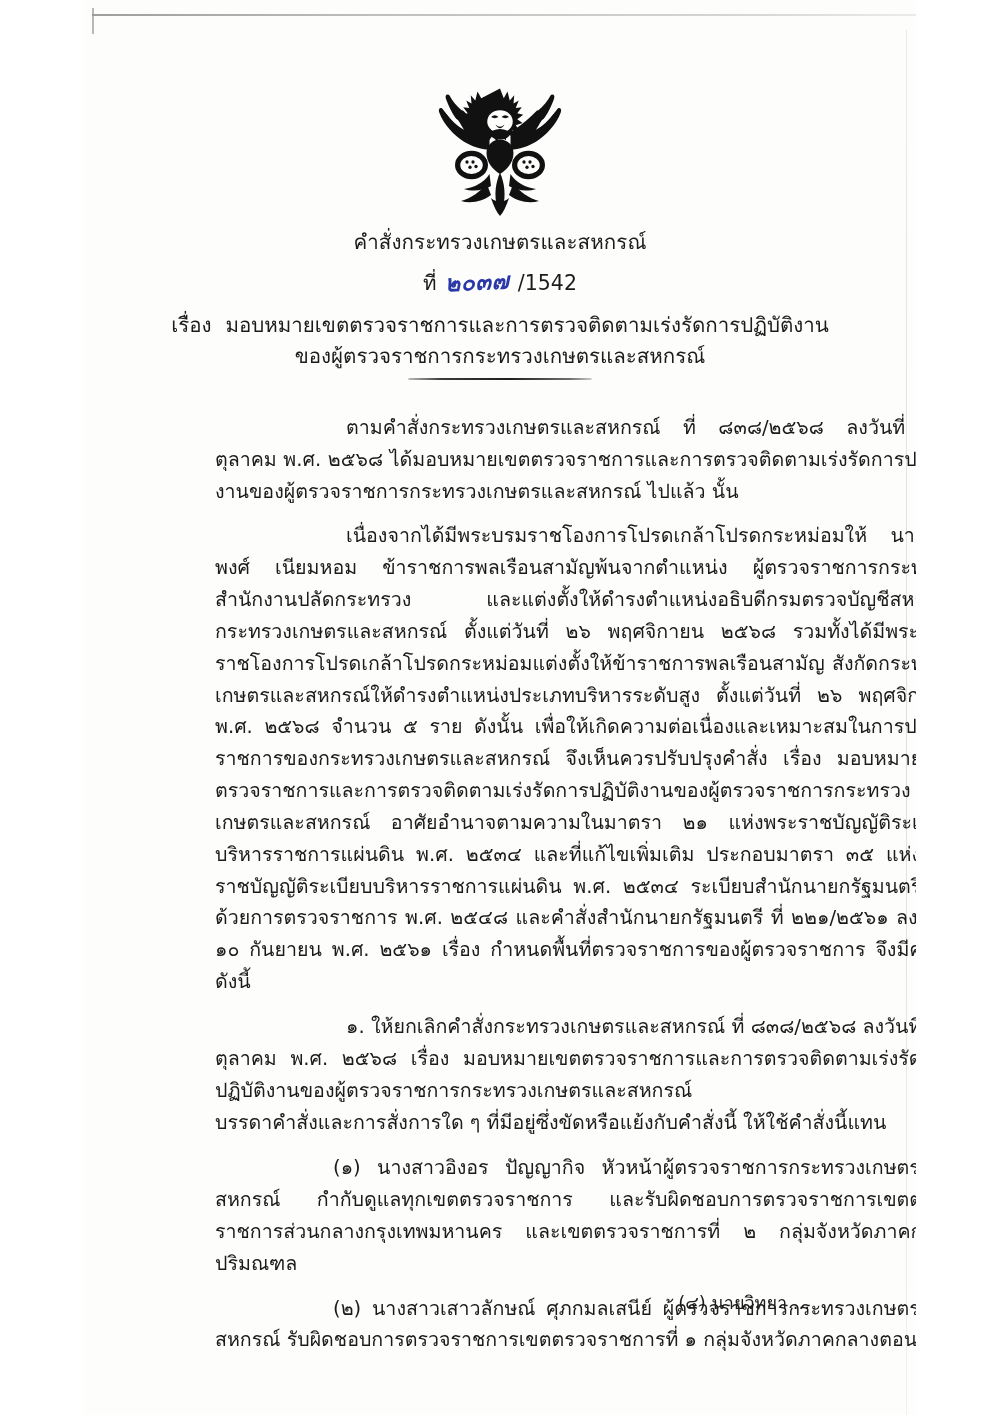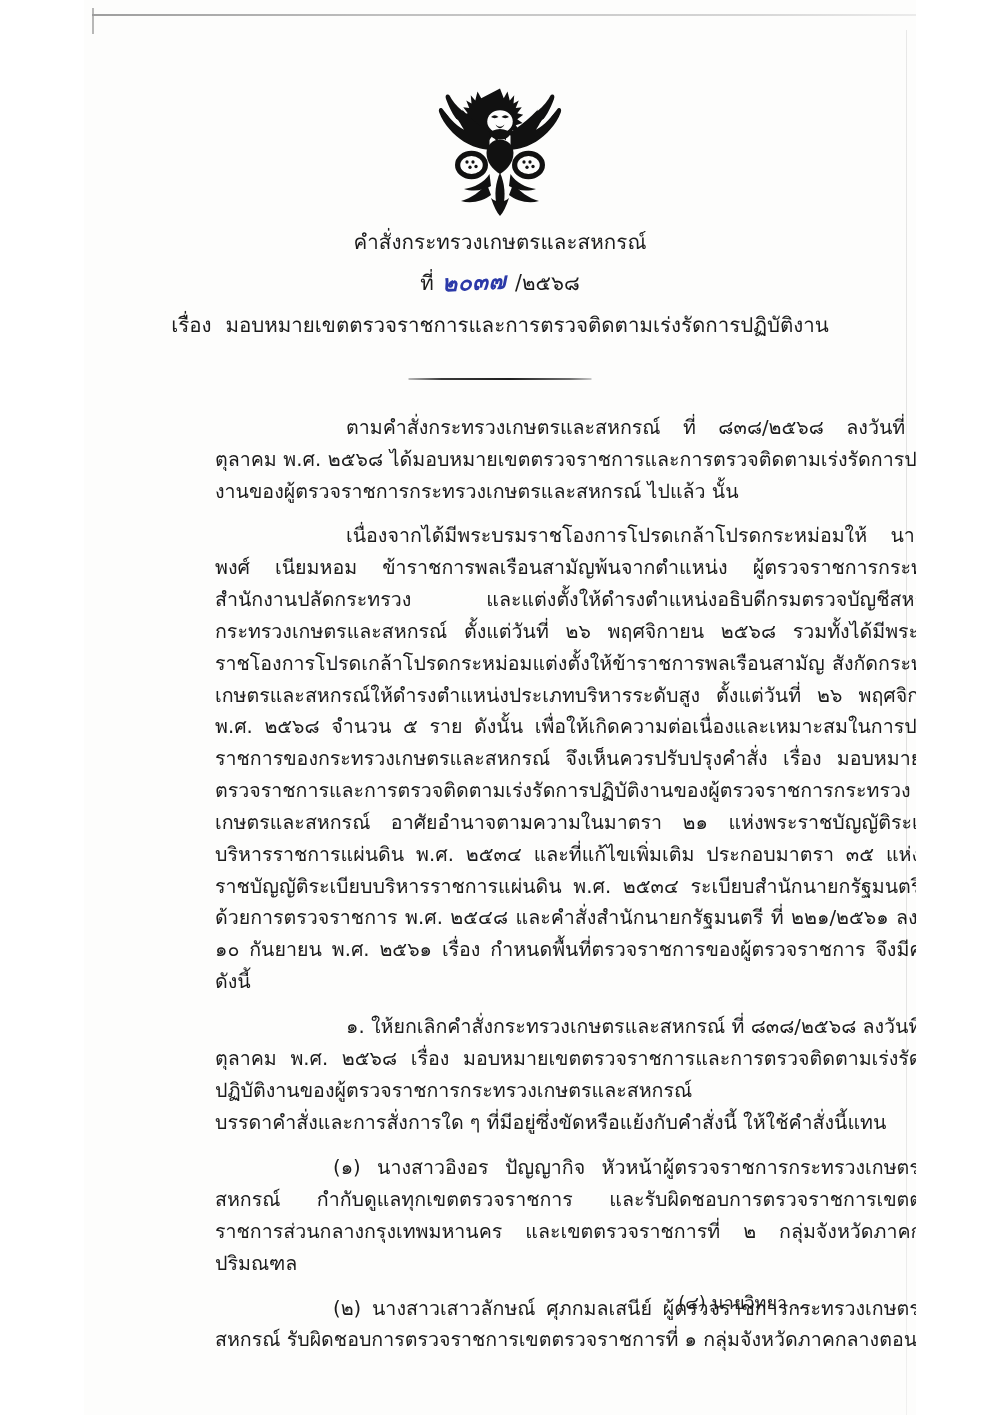--- a/index.html
+++ b/index.html
@@ -209,27 +209,28 @@
         </g>
       </svg>
     </div>
 
     <div class="heading">
       <div class="doc-title">คำสั่งกระทรวงเกษตรและสหกรณ์</div>
 
       <div class="doc-number-line">
         <span>ที่</span>
         <span class="handwritten-number">๒๐๓๗</span>
-        <span>/๒๕๖๘</span>
+        <span>/1542</span>
       </div>
 
       <div class="subject-block">
         <div class="subject-line1">
           <span class="sub-label">เรื่อง</span><span>มอบหมายเขตตรวจราชการและการตรวจติดตามเร่งรัดการปฏิบัติงาน</span>
         </div>
+        <div>ของผู้ตรวจราชการกระทรวงเกษตรและสหกรณ์</div>
       </div>
     </div>
 
     <div class="rule"></div>
 
     <div class="body-text">
       <p class="indent-lg">ตามคำสั่งกระทรวงเกษตรและสหกรณ์ ที่ ๘๓๘/๒๕๖๘ ลงวันที่ ๑๔ ตุลาคม พ.ศ. ๒๕๖๘ ได้มอบหมายเขตตรวจราชการและการตรวจติดตามเร่งรัดการปฏิบัติงานของผู้ตรวจราชการกระทรวงเกษตรและสหกรณ์ ไปแล้ว นั้น</p>
 
       <p class="indent-lg">เนื่องจากได้มีพระบรมราชโองการโปรดเกล้าโปรดกระหม่อมให้ นายวุฒิพงศ์ เนียมหอม ข้าราชการพลเรือนสามัญพ้นจากตำแหน่ง ผู้ตรวจราชการกระทรวง สำนักงานปลัดกระทรวง และแต่งตั้งให้ดำรงตำแหน่งอธิบดีกรมตรวจบัญชีสหกรณ์ กระทรวงเกษตรและสหกรณ์ ตั้งแต่วันที่ ๒๖ พฤศจิกายน ๒๕๖๘ รวมทั้งได้มีพระบรมราชโองการโปรดเกล้าโปรดกระหม่อมแต่งตั้งให้ข้าราชการพลเรือนสามัญ สังกัดกระทรวงเกษตรและสหกรณ์ให้ดำรงตำแหน่งประเภทบริหารระดับสูง ตั้งแต่วันที่ ๒๖ พฤศจิกายน พ.ศ. ๒๕๖๘ จำนวน ๕ ราย ดังนั้น เพื่อให้เกิดความต่อเนื่องและเหมาะสมในการปฏิบัติราชการของกระทรวงเกษตรและสหกรณ์ จึงเห็นควรปรับปรุงคำสั่ง เรื่อง มอบหมายเขตตรวจราชการและการตรวจติดตามเร่งรัดการปฏิบัติงานของผู้ตรวจราชการกระทรวงเกษตรและสหกรณ์ อาศัยอำนาจตามความในมาตรา ๒๑ แห่งพระราชบัญญัติระเบียบบริหารราชการแผ่นดิน พ.ศ. ๒๕๓๔ และที่แก้ไขเพิ่มเติม ประกอบมาตรา ๓๕ แห่งพระราชบัญญัติระเบียบบริหารราชการแผ่นดิน พ.ศ. ๒๕๓๔ ระเบียบสำนักนายกรัฐมนตรี ว่าด้วยการตรวจราชการ พ.ศ. ๒๕๔๘ และคำสั่งสำนักนายกรัฐมนตรี ที่ ๒๒๑/๒๕๖๑ ลงวันที่ ๑๐ กันยายน พ.ศ. ๒๕๖๑ เรื่อง กำหนดพื้นที่ตรวจราชการของผู้ตรวจราชการ จึงมีคำสั่งดังนี้</p>
 

